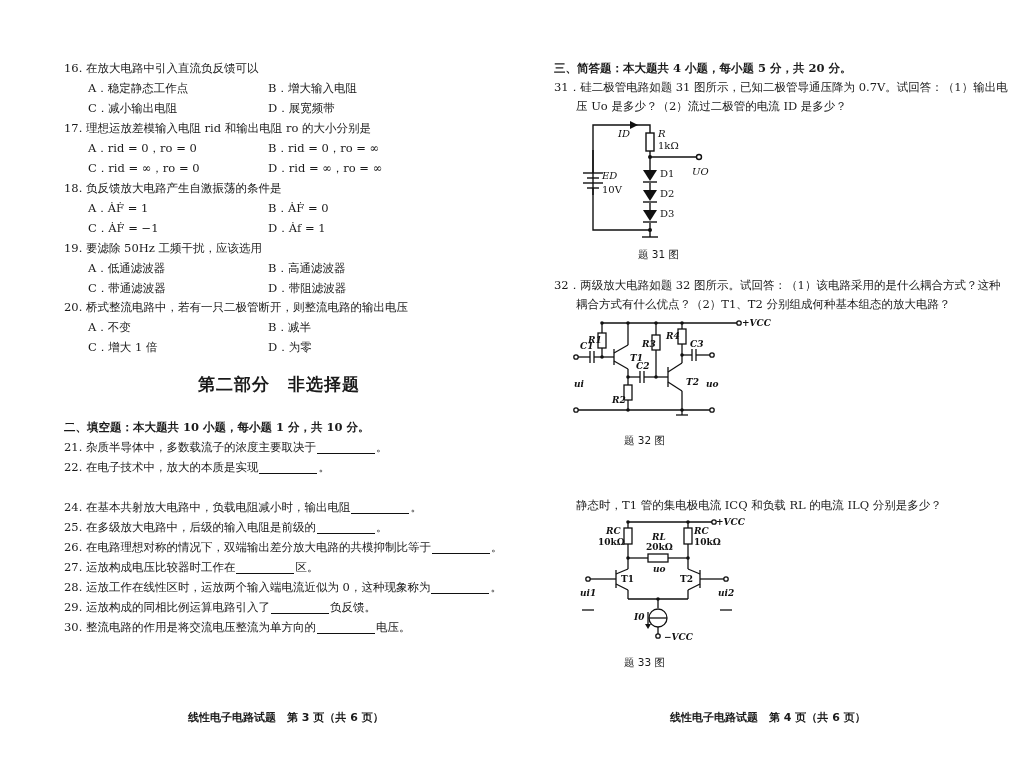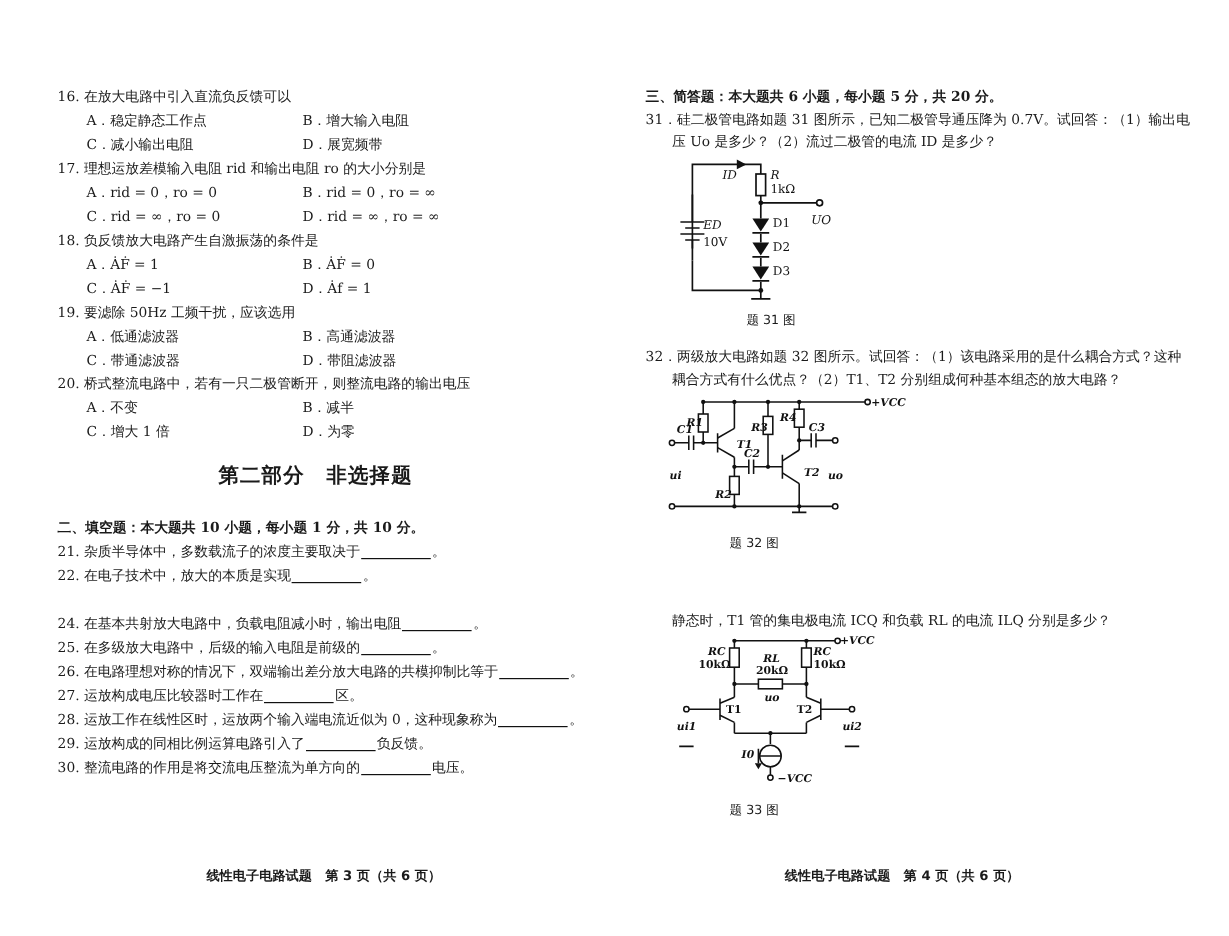--- a/index.html
+++ b/index.html
@@ -1,18 +1,18 @@
 <!DOCTYPE html>
 <html><head>
 <meta charset="utf-8">
 <style>
   html, body { margin:0; padding:0; background:#ffffff; }
   body { width:1024px; height:780px; position:relative; overflow:hidden;
          font-family:"DejaVu Serif", "Liberation Serif", serif; color:#1a1a1a; }
-  .page { position:absolute; top:12px; height:652px; }
+  .page { position:absolute; top:0; height:652px;margin-left:16px; }
   .left { left:0; width:512px; }
   .right { left:512px; width:512px; }
   .line { position:absolute; font-size:11.5px; line-height:14px; white-space:nowrap; }
   .opt { position:absolute; font-size:11.5px; line-height:14px; white-space:nowrap; }
   .sec-title { position:absolute; font-size:17px; font-weight:bold; letter-spacing:1px;
                font-family:Liberation Sans, sans-serif; }
   .bold { font-weight:bold; }
   .blank { display:inline-block; border-bottom:1px solid #111; width:58px; height:11px; vertical-align:bottom; margin:0 1px; }
   .footer { position:absolute; top:710px; font-size:11px; font-weight:bold;
             font-family:"DejaVu Sans", "Liberation Sans", sans-serif; }
@@ -108,21 +108,21 @@
   </div>
   <div class="line" style="left:48px;top:620px">
     <span>30.</span>
     <span>整流电路的作用是将交流电压整流为单方向的</span><span class="blank"></span><span>电压。</span>
   </div>
 
   <div class="footer" style="left:172px">线性电子电路试题　第 3 页（共 6 页）</div>
 </div>
 
 <div class="page right">
-  <div class="line bold" style="left:26px;top:61px">三、简答题：本大题共 6 小题，每小题 5 分，共 20 分。</div>
+  <div class="line bold" style="left:26px;top:61px">三、简答题：本大题共 4 小题，每小题 5 分，共 20 分。</div>
 
   <div class="line" style="left:26px;top:80px">31．硅二极管电路如题 31 图所示，已知二极管导通压降为 0.7V。试回答：（1）输出电</div>
   <div class="line" style="left:48px;top:99px">压 Uo 是多少？（2）流过二极管的电流 ID 是多少？</div>
 
   <svg style="position:absolute;left:50px;top:115px" width="150" height="130">
     <g stroke="#111" stroke-width="1.4" fill="none">
       <polyline points="15,80 15,10 72,10 72,18"></polyline>
       <rect x="68" y="18" width="8" height="18"></rect>
       <line x1="72" y1="36" x2="72" y2="42"></line>
       <line x1="72" y1="42" x2="118" y2="42"></line>

